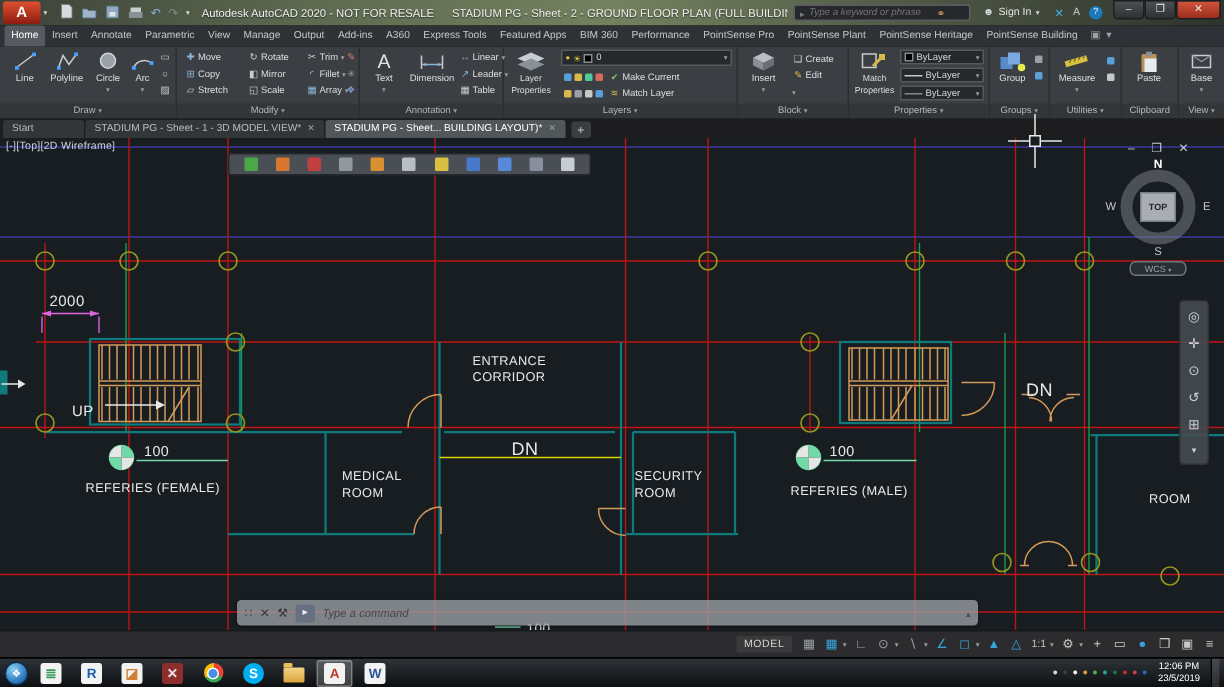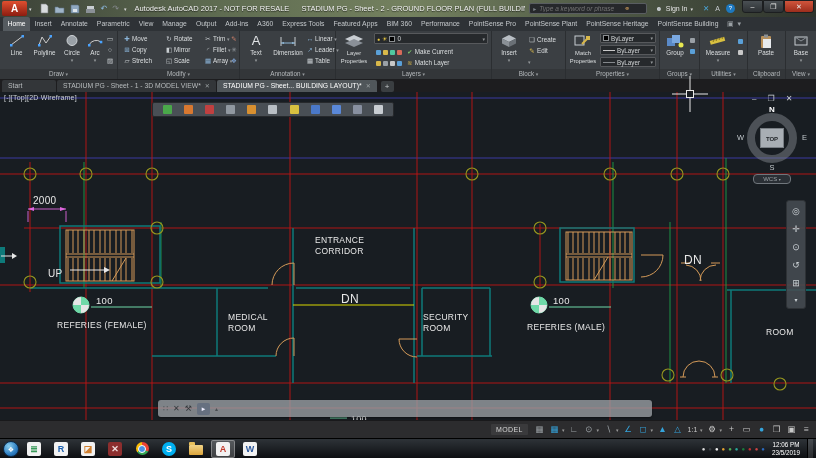--- a/index.html
+++ b/index.html
@@ -127,21 +127,21 @@
         </svg></span>
     <span><svg width="11" height="9">
           <rect x="2" y="1" width="7" height="3" fill="#c8cdd1"></rect>
           <rect x="1" y="4" width="9" height="4" fill="#8a9096"></rect>
         </svg></span>
     <span class="qg" style="color:#8ab4d8">↶</span>
     <span class="qg" style="color:#84888c">↷</span>
     <span class="logocaret">▾</span>
   </div>
   <div class="title-text">
-    <span>Autodesk AutoCAD 2017 - NOT FOR RESALE</span><span class="doc">STADIUM PG - Sheet - 2 - GROUND FLOOR PLAN (FULL BUILDING LAYOUT).dwg</span>
+    <span>Autodesk AutoCAD 2020 - NOT FOR RESALE</span><span class="doc">STADIUM PG - Sheet - 2 - GROUND FLOOR PLAN (FULL BUILDING LAYOUT).dwg</span>
   </div>
   <div class="search">
     <span style="color:#7a8086;font-size:6px">▸</span>
     <input placeholder="Type a keyword or phrase" style="">
     <span class="binoc">⚭</span>
   </div>
   <div class="signin">
     <span style="color:#cfd4d8">☻</span>
     <span>Sign In</span>
     <span class="logocaret">▾</span>
@@ -527,20 +527,21 @@
       <path d="M0 18H14 M22 18H36 M18 0V14 M18 22V36" stroke="#e8e8e8" stroke-width="1"></path>
       <rect x="14.5" y="14.5" width="7" height="7" fill="none" stroke="#e8e8e8"></rect>
     </svg>
 </div>
 
 <div id="cmdbar">
   <span class="grip">∷</span>
   <span class="cbtn">✕</span>
   <span class="cbtn">⚒</span>
   <span class="promptbox">▸</span>
+  <span class="cmdtext">Type a command</span>
   <span class="cmdup">▴</span>
 </div>
 
 <div id="statusbar">
   <span class="model">MODEL</span>
   <span class="sic" style="color: rgb(154, 160, 164);">▦</span>
   <span class="sic" style="color: rgb(53, 164, 220);">▦</span>
     <span class="scd">▾</span>
   <span class="sic" style="color: rgb(154, 160, 164);">∟</span>
   <span class="sic" style="color: rgb(154, 160, 164);">⊙</span>

